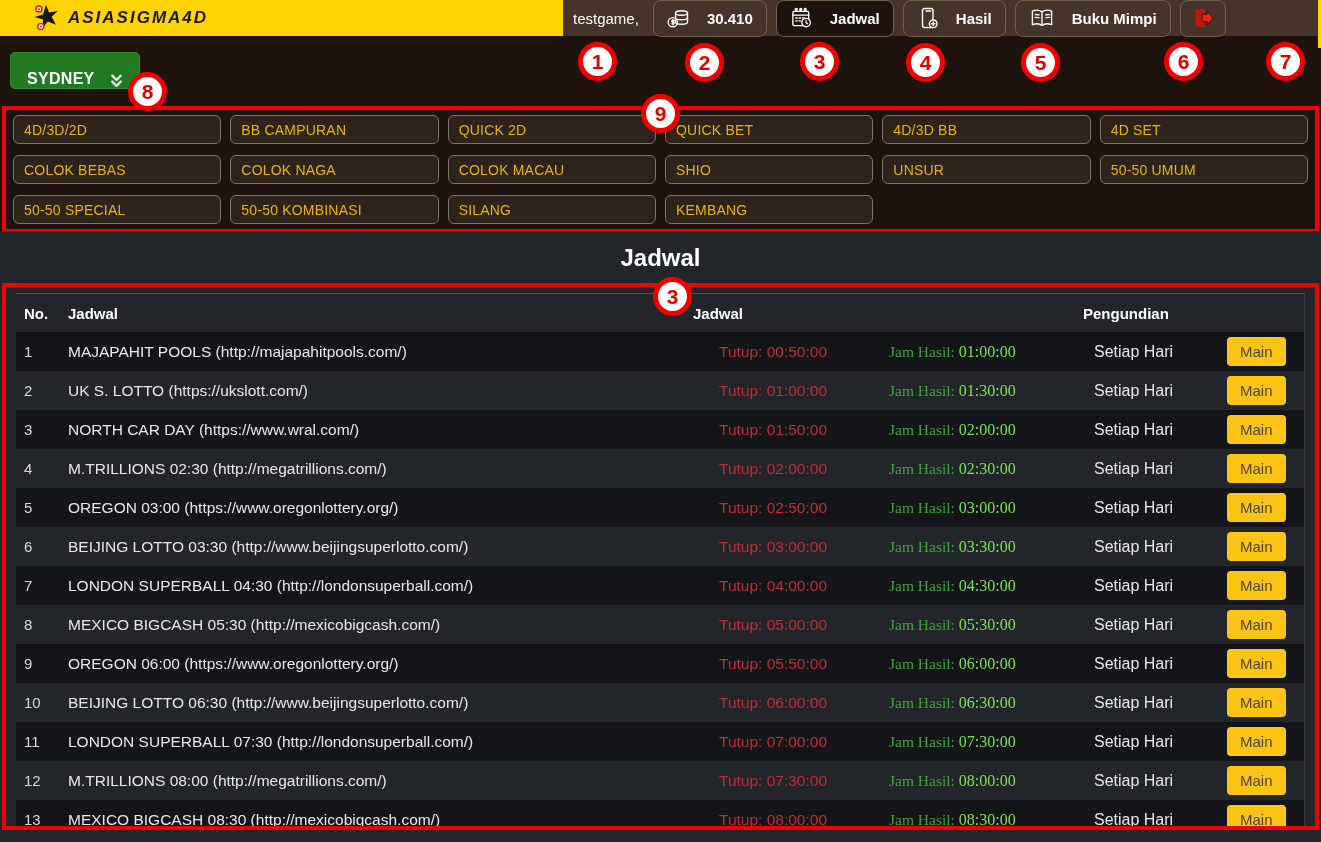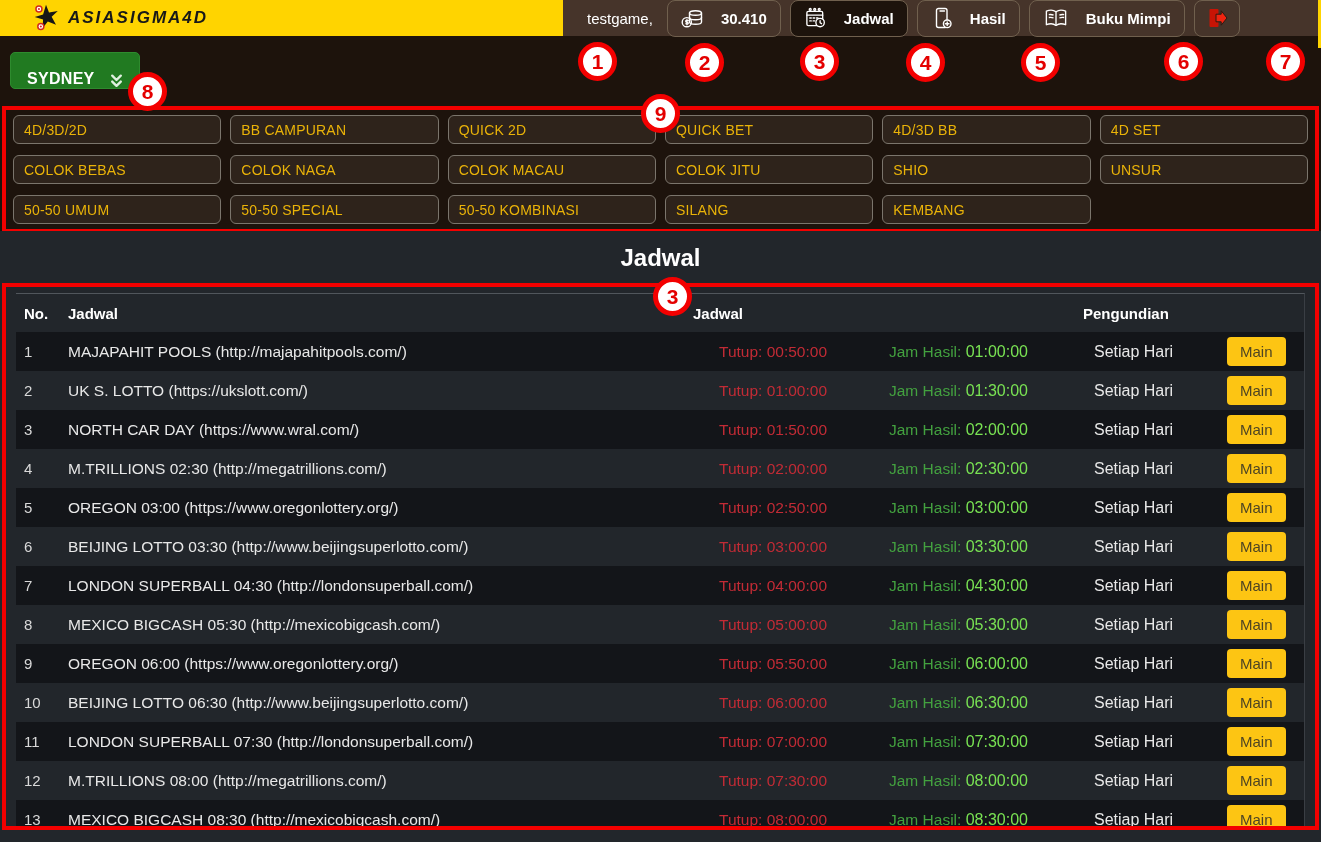--- a/index.html
+++ b/index.html
@@ -6,21 +6,21 @@
   body{
     width:1321px;height:842px;position:relative;overflow:hidden;
     background:#22262b;font-family:"Liberation Sans",sans-serif;
     -webkit-font-smoothing:antialiased;
   }
   
   .topbar{height:36px;display:flex;background:#46342a;position:relative;}
   .topbar::after{content:"";position:absolute;right:0;top:0;width:3px;height:48px;background:#ffd400;}
   .brand{width:563px;background:#ffd400;display:flex;align-items:center;gap:6px;padding-left:30px;box-sizing:border-box;cursor:pointer;}
   .brand-text{font-size:17px;font-weight:bold;font-style:italic;color:#181818;letter-spacing:2px;}
-  .topnav{flex:1;display:flex;align-items:center;gap:9px;padding:0 12px 0 10px;min-width:0;margin-left:14px;}
+  .topnav{flex:1;display:flex;align-items:center;gap:9px;padding:0 12px 0 10px;min-width:0;}
   .user{color:#fff;font-size:15px;margin-right:5px;white-space:nowrap;}
   .tb-btn{
     display:inline-flex;align-items:center;gap:17px;height:37px;padding:0 13px;
     background:transparent;border:1px solid #70604e;border-radius:8px;
     color:#fff;font-weight:bold;font-size:15px;font-family:inherit;cursor:pointer;white-space:nowrap;
   }
   .tb-btn.active{background:#1d130c;}
   .tb-btn.logout{padding:0 10px;}
   
   .upper{background:#1d130c;height:195px;box-sizing:border-box;padding-top:16px;}
@@ -45,21 +45,21 @@
   .table-inner{border-top:1px solid #51565c;border-right:1px solid #3a3e44;overflow:hidden;height:100%;}
   table{width:100%;border-collapse:collapse;table-layout:fixed;}
   th{color:#fff;font-weight:bold;font-size:15px;text-align:left;padding:11px 0 10px;}
   th.c-no,td.c-no{padding-left:8px;}
   tbody tr{height:39px;}
   tbody tr:nth-child(odd){background:#131519;}
   td{padding:0;vertical-align:middle;color:#e8e8e8;font-size:15.5px;white-space:nowrap;overflow:hidden;}
   td.c-no{font-size:15px;color:#d9d9d9;}
   td.c-tutup{padding-left:26px;}
   .t-label,.t-time{color:#c22b35;}
-  td.c-hasil{padding-left:11px;}
+  td.c-hasil{padding-left:11px;font-family:Liberation Serif, serif;}
   .h-label{color:#43a13f;}
   .h-time{color:#79e253;font-size:16px;}
   td.c-peng{padding-left:11px;font-size:16px;margin-top:48px;}
   td.c-act{padding-left:11px;}
   .main-btn{
     background:#fdc513;color:#4e4524;border:none;border-radius:4px;
     font-size:15px;padding:6px 13px;font-family:inherit;cursor:pointer;
   }
   
   .note{
@@ -150,21 +150,20 @@
   <div class="games-frame">
     <button class="game-btn">4D/3D/2D</button>
     <button class="game-btn">BB CAMPURAN</button>
     <button class="game-btn">QUICK 2D</button>
     <button class="game-btn">QUICK BET</button>
     <button class="game-btn">4D/3D BB</button>
     <button class="game-btn">4D SET</button>
     <button class="game-btn">COLOK BEBAS</button>
     <button class="game-btn">COLOK NAGA</button>
     <button class="game-btn">COLOK MACAU</button>
-    <button class="game-btn">COLOK JITU</button>
     <button class="game-btn">SHIO</button>
     <button class="game-btn">UNSUR</button>
     <button class="game-btn">50-50 UMUM</button>
     <button class="game-btn">50-50 SPECIAL</button>
     <button class="game-btn">50-50 KOMBINASI</button>
     <button class="game-btn">SILANG</button>
     <button class="game-btn">KEMBANG</button>
   </div>
 </div>
 

